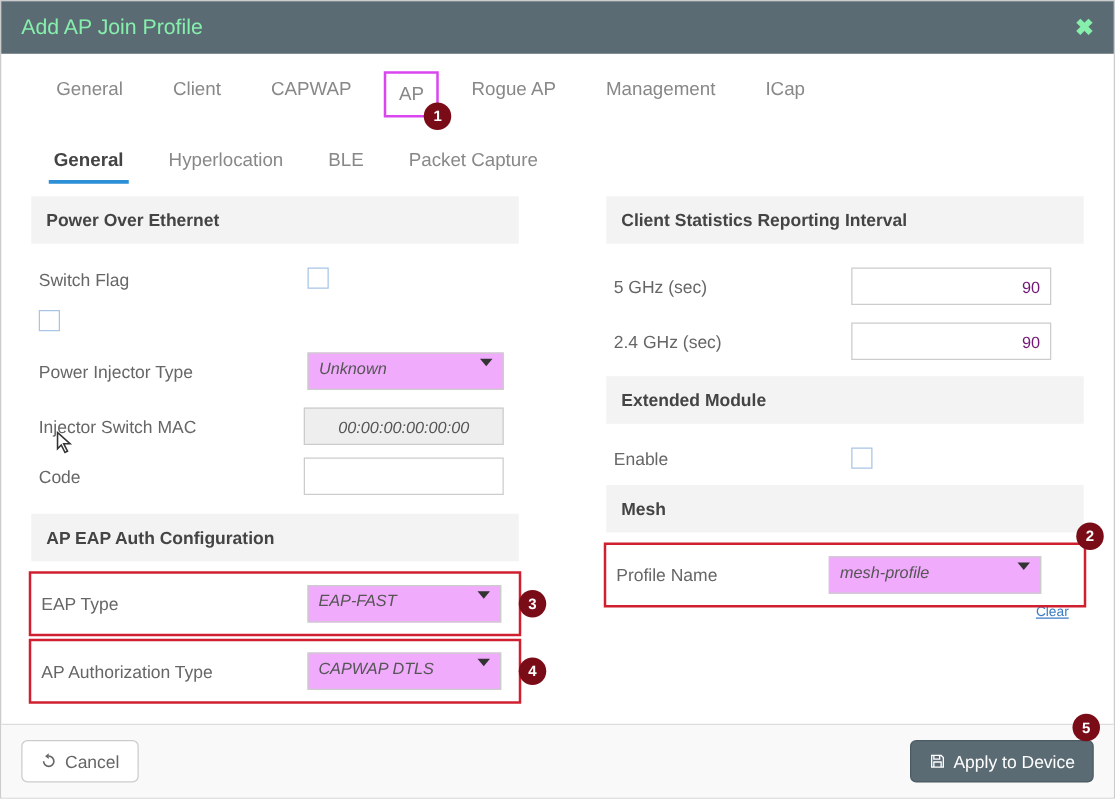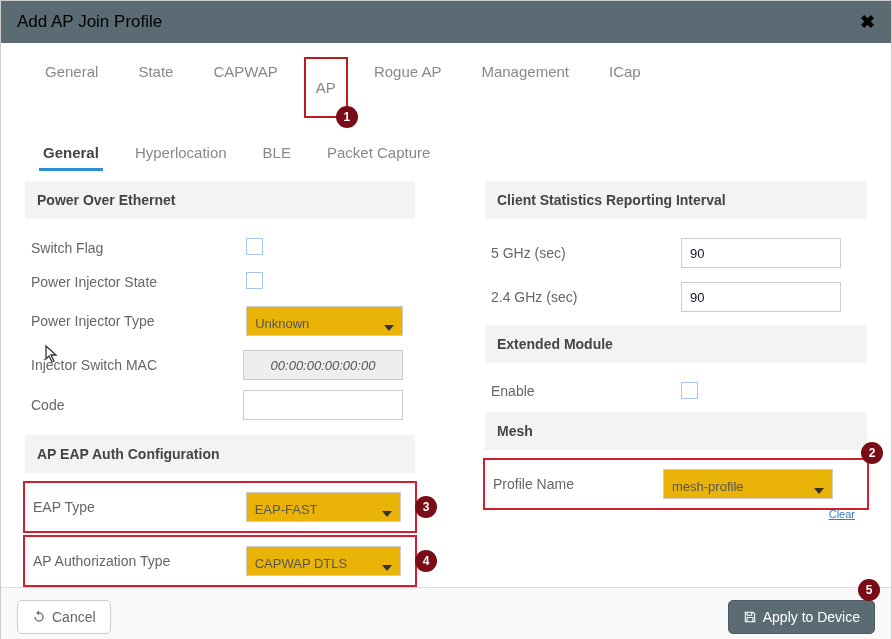--- a/index.html
+++ b/index.html
@@ -17,43 +17,43 @@
     width: 892px;
     height: 639px;
     border: 1px solid #ccc;
     background: #fff;
     display: flex;
     flex-direction: column;
     position: relative;
   }
   .header {
     background: #5a6b74;
-    color: #000000;
+    color: #86efac;
     padding: 10px 16px;
     font-size: 17px;
     display: flex;
     justify-content: space-between;
     align-items: center;
   }
   .header .close { font-size: 18px; font-weight: bold; cursor: pointer; }
   .tabs-main {
     display: flex;
     gap: 0;
     padding: 14px 24px 0 24px;
     border-bottom: none;
   }
   .tabs-main .tab {
     padding: 6px 20px;
     color: #888;
     cursor: pointer;
     font-size: 15px;
   }
   .tabs-main .tab.hl {
-    border: 2px solid #b91c1c;
-    padding: 20px 10px;
+    border: 2px solid #d946ef;
+    padding: 8px 10px;
     position: relative;
   }
   .tabs-sub {
     display: flex;
     padding: 8px 24px 0 24px;
     margin-top: 14px;
   }
   .tabs-sub .tab {
     padding: 4px 18px 10px 18px;
     color: #888;
@@ -102,35 +102,37 @@
     border: 1.5px solid #a8c5e6;
     background: #fff;
     display: inline-block;
   }
   .txt {
     width: 160px;
     height: 30px;
     border: 1px solid #ccc;
     padding: 4px 8px;
     font-size: 13px;
-    color: #0f172a;
+    color: #701a75;
+    text-align: right;
   }
   .txt.ro { background: #eee; color: #555; text-align:center;font-style:italic;}
   .sel {
     width: 160px;
     height: 30px;
     border: 1px solid #ccc;
     padding: 4px 8px;
     font-size: 13px;
     color: #555;
     position: relative;
-    background: #eab308;
-    display: flex;
-    align-items: flex-end;
+    background: #f0abfc;
+    display: flex;
+    align-items: flex-start;
     justify-content: space-between;
+    font-style: italic;
   }
   .sel .caret {
     width: 0; height: 0;
     border-left: 5px solid transparent;
     border-right: 5px solid transparent;
     border-top: 6px solid #333;
   }
   .hl-box {
     outline: 2px solid #d02030;
     outline-offset: 2px;
@@ -197,21 +199,21 @@
 <body>
 
 <div class="modal">
   <div class="header">
     <span>Add AP Join Profile</span>
     <span class="close">✖</span>
   </div>
 
   <div class="tabs-main">
     <div class="tab">General</div>
-    <div class="tab">State</div>
+    <div class="tab">Client</div>
     <div class="tab">CAPWAP</div>
     <div class="tab hl" style="margin:0 6px;">
       <span>AP</span>
       <div class="badge" style="right:-12px; bottom:-12px;">1</div>
     </div>
     <div class="tab">Rogue AP</div>
     <div class="tab">Management</div>
     <div class="tab">ICap</div>
   </div>
 
@@ -226,21 +228,20 @@
 
     <div class="col">
       <div class="section-header">Power Over Ethernet</div>
 
       <div class="field-row">
         <div class="field-label">Switch Flag</div>
         <div style="width:160px;"><span class="chk"></span></div>
       </div>
 
       <div class="field-row">
-        <div class="field-label">Power Injector State</div>
         <div style="width:160px;"><span class="chk"></span></div>
       </div>
 
       <div class="field-row">
         <div class="field-label">Power Injector Type</div>
         <div class="sel">
           <span>Unknown</span>
           <span class="caret"></span>
         </div>
       </div>

